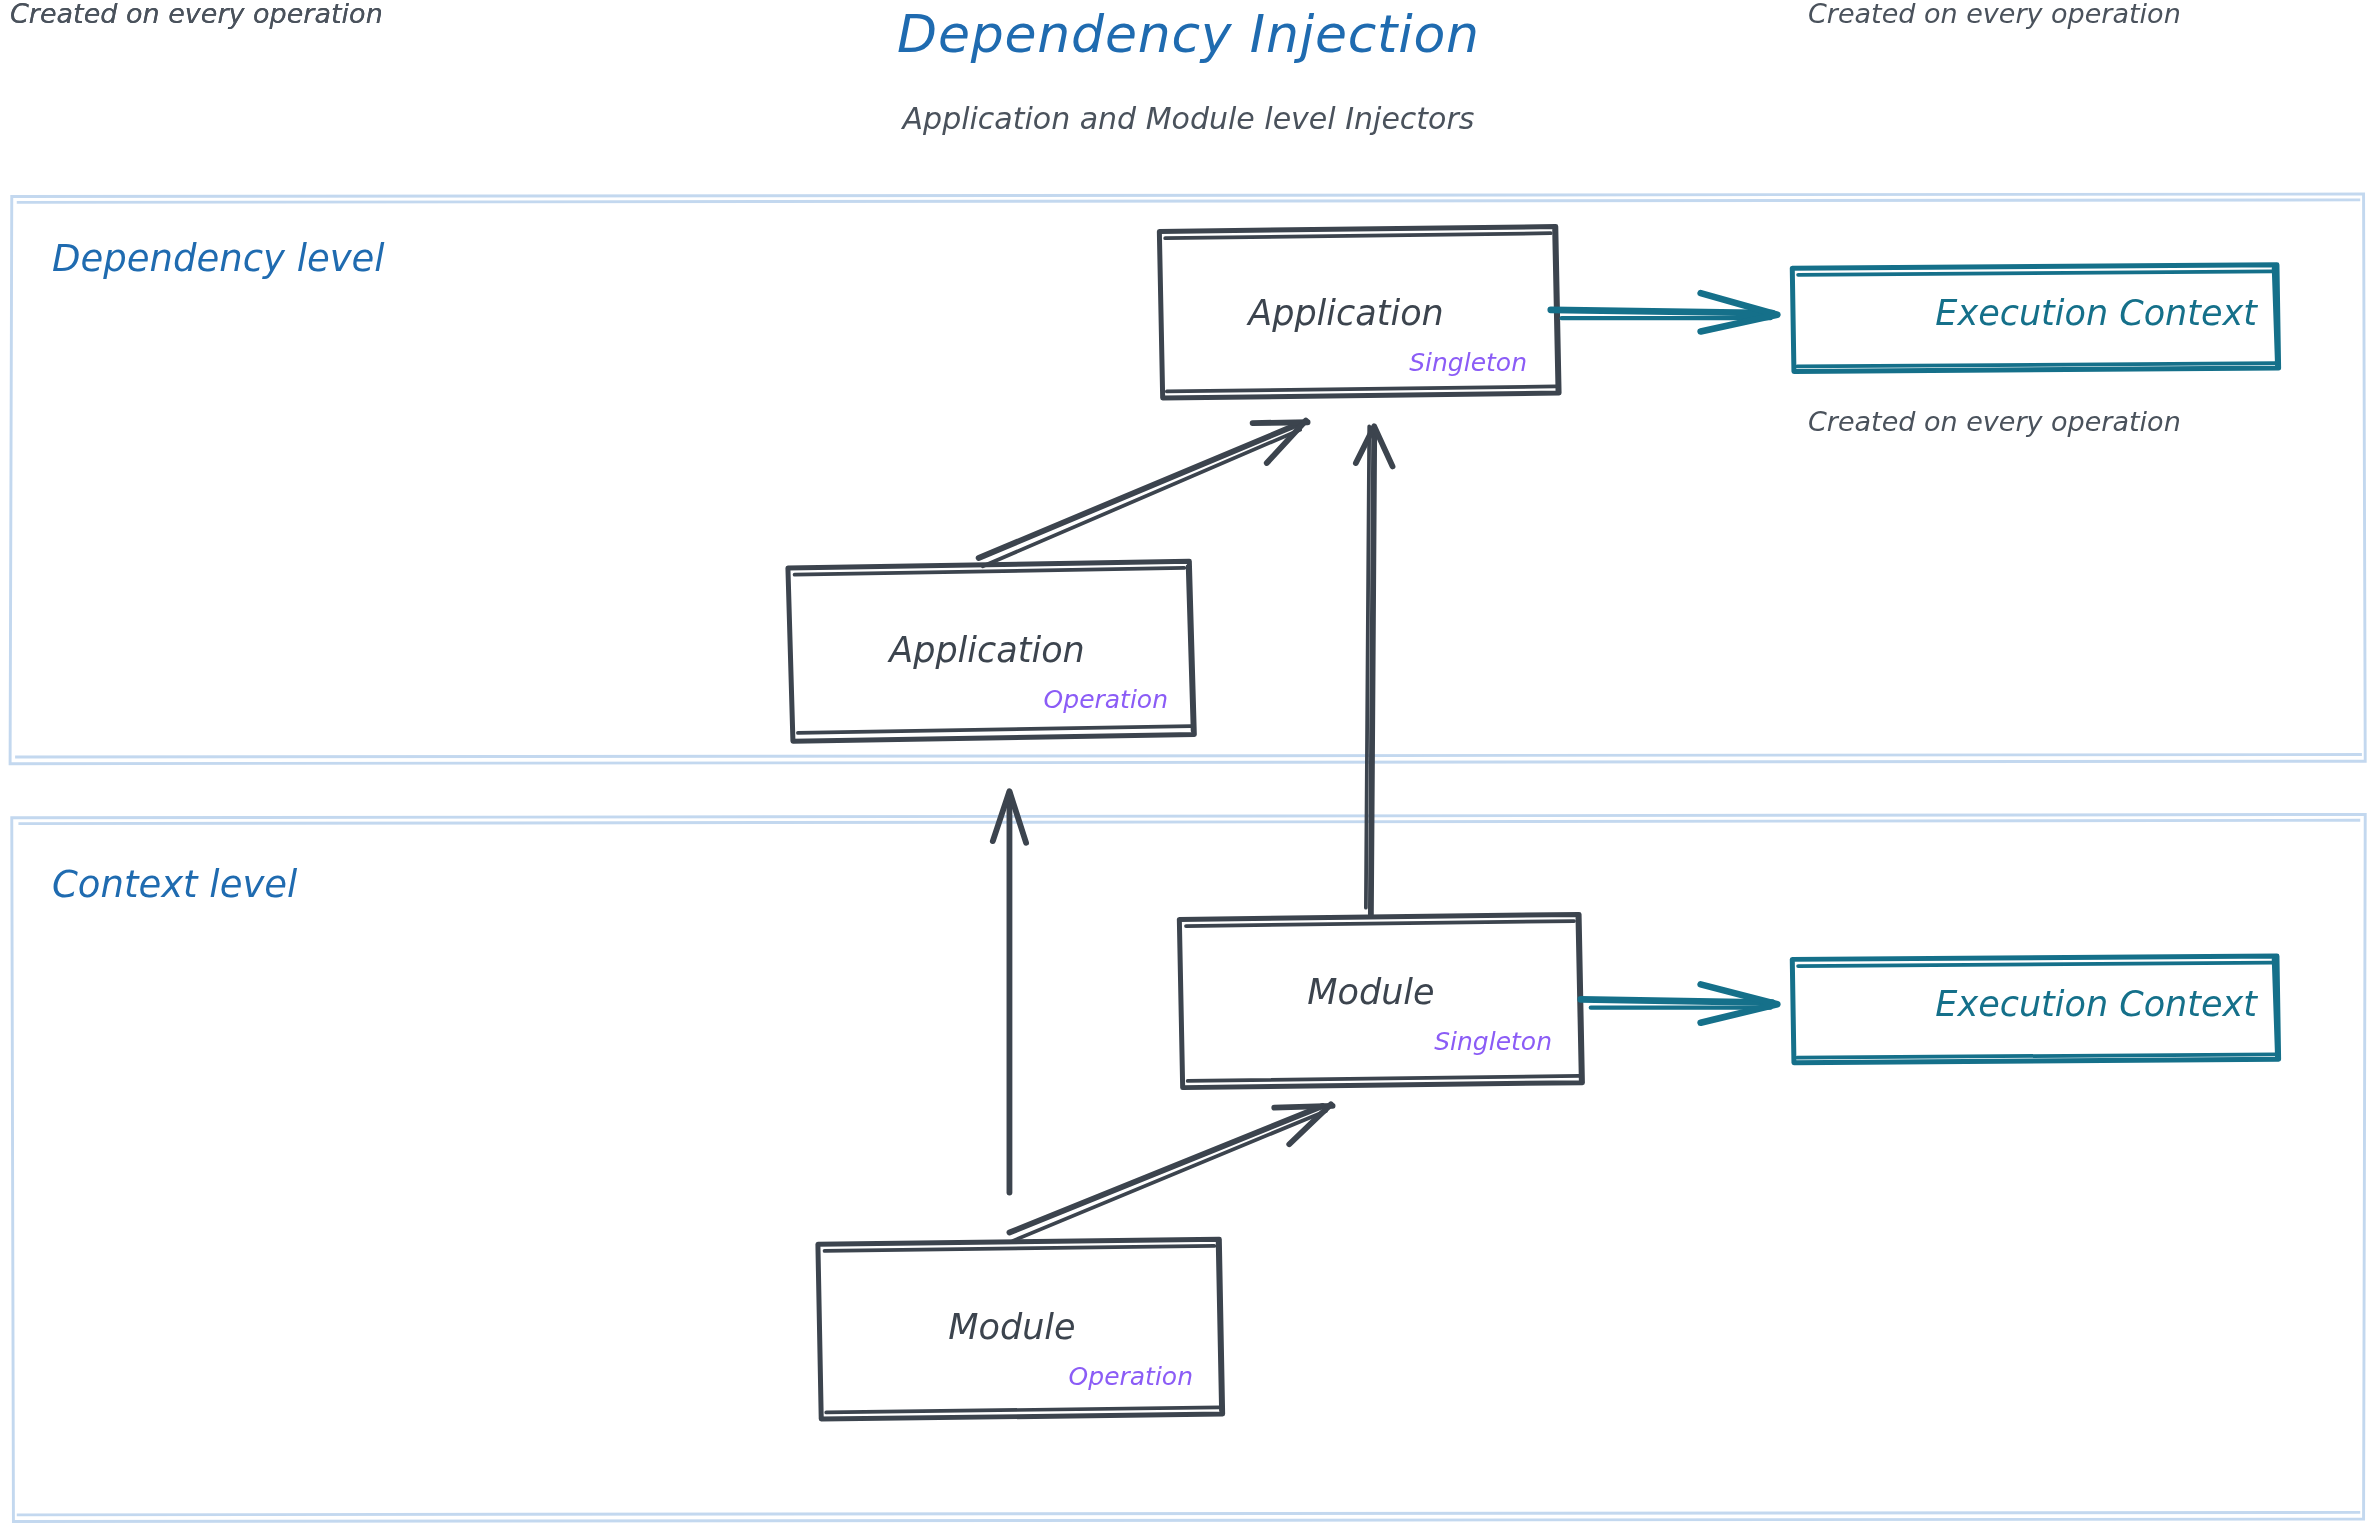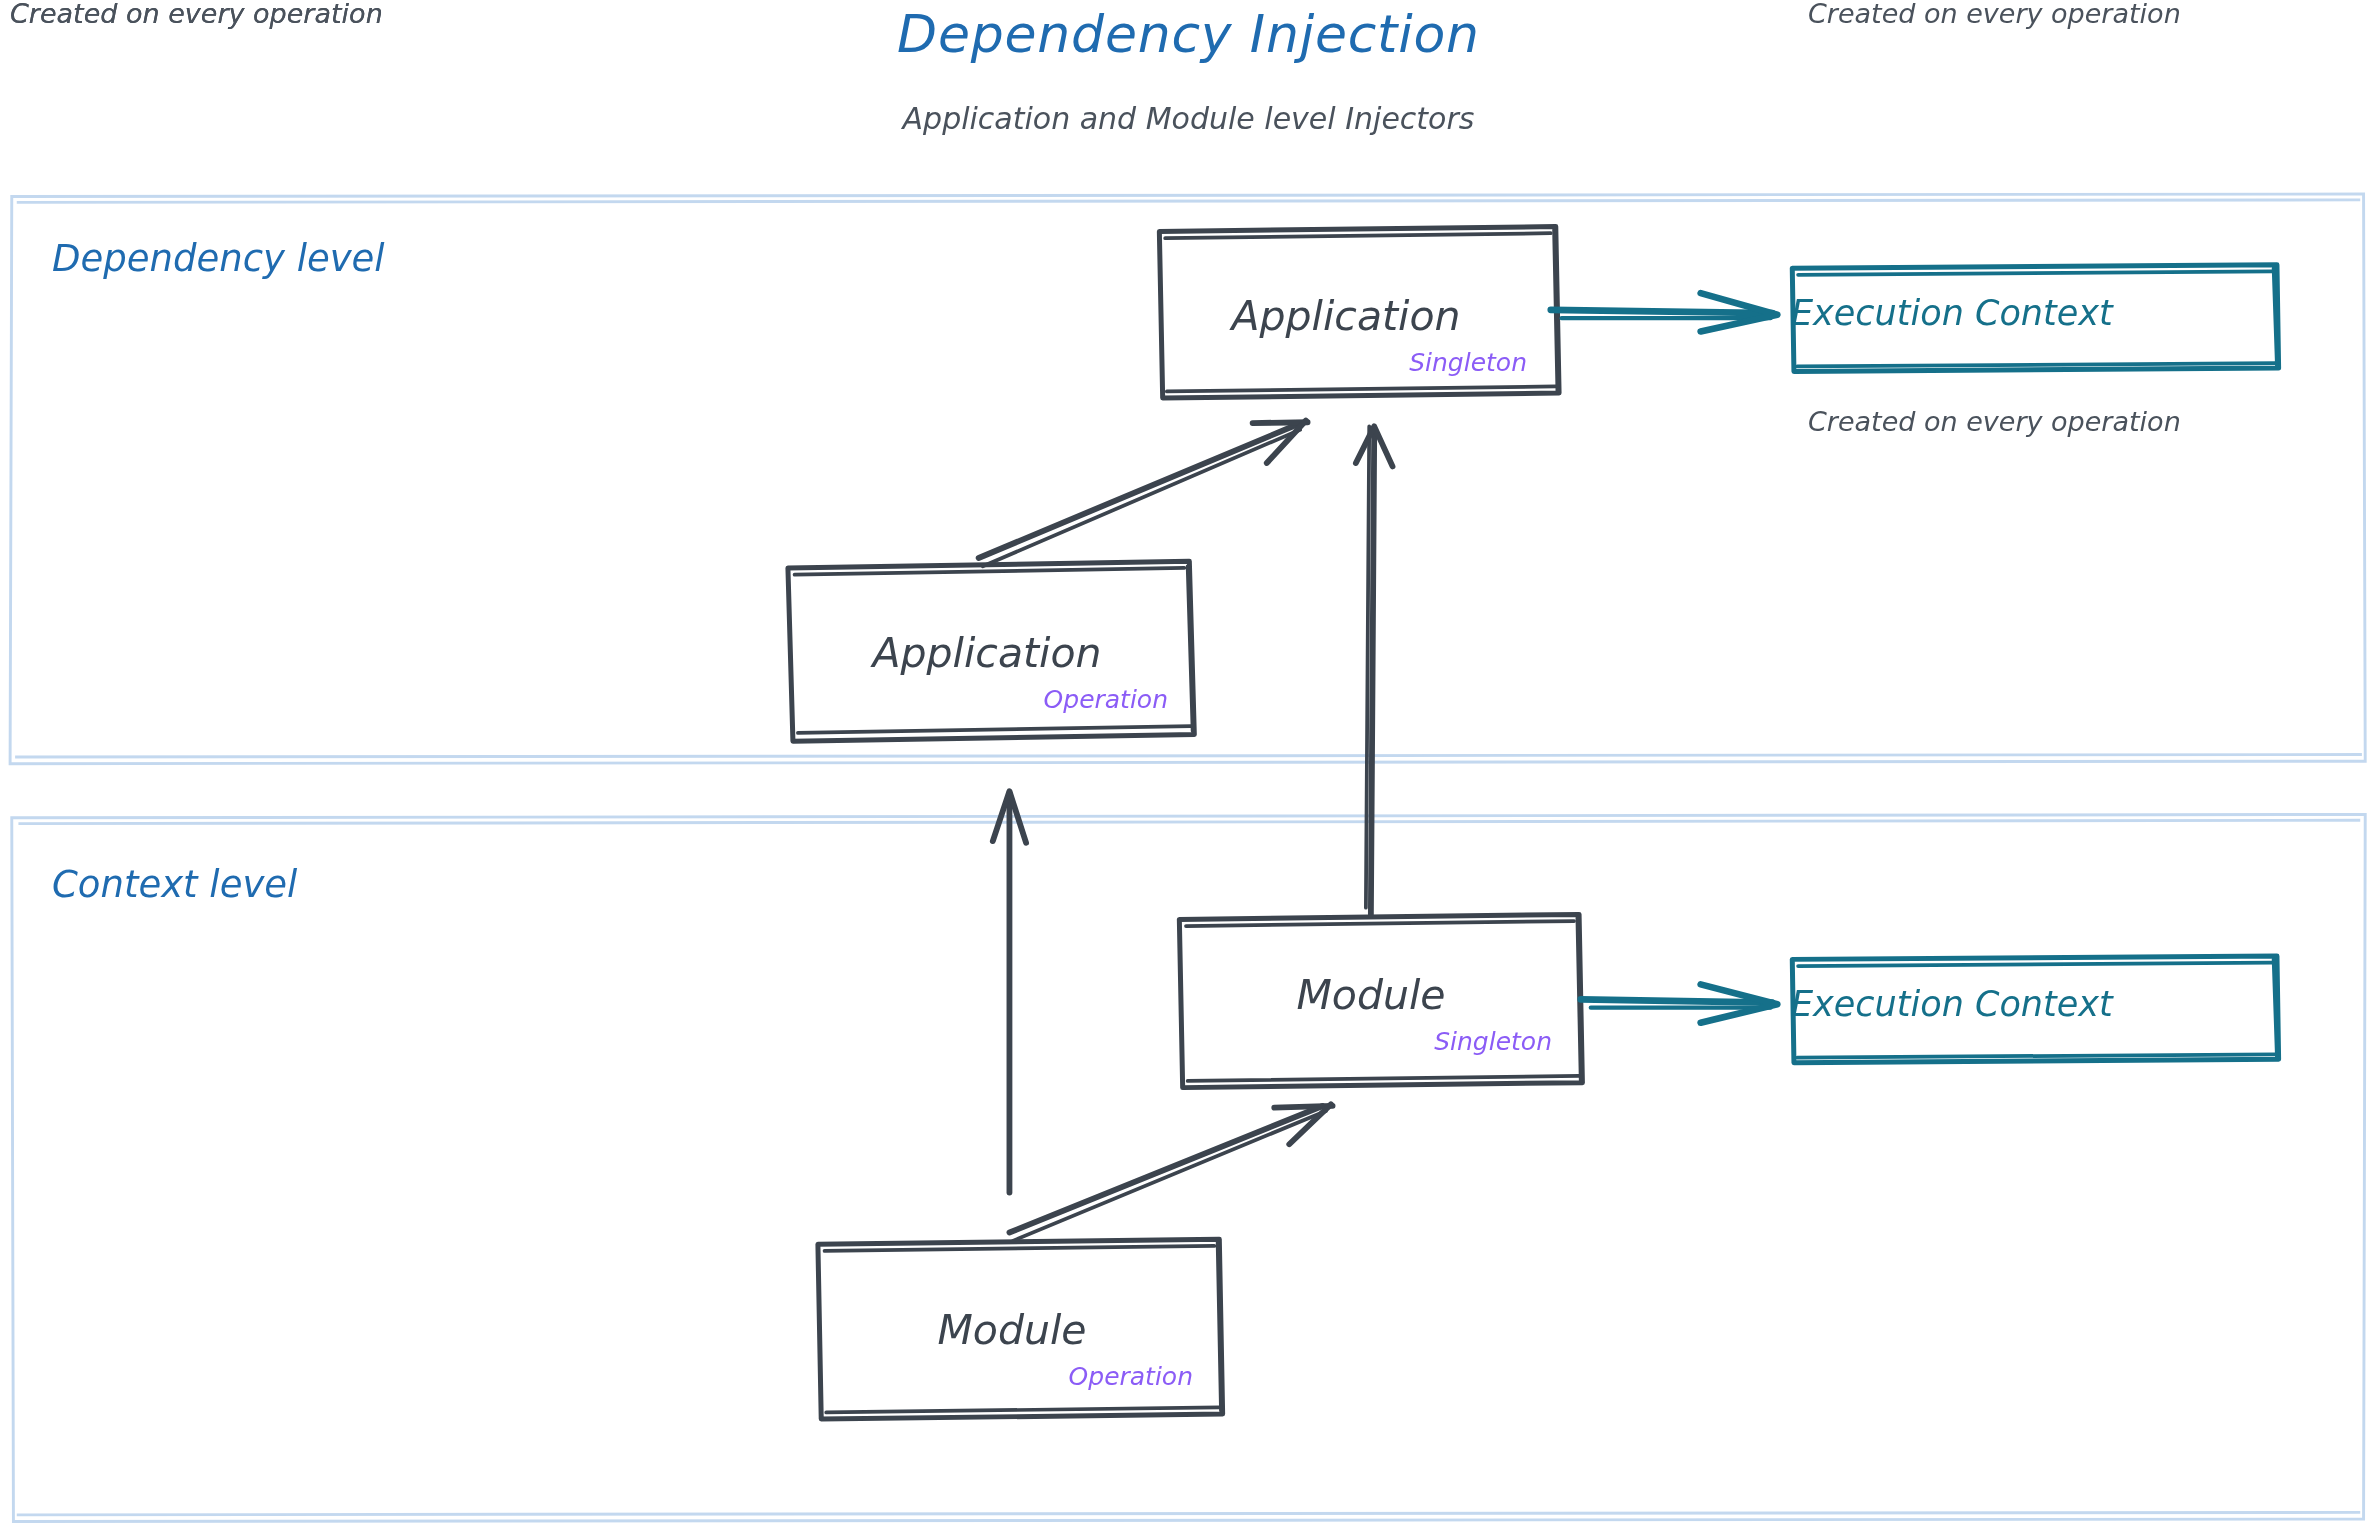--- a/index.html
+++ b/index.html
@@ -65,36 +65,36 @@
   .frame-label {
     font-size: 37px;
     color: #1f6bb0;
     font-style: italic;
   }
   #lbl-app-level { left: 52px; top: 240px; }
   #lbl-mod-level { left: 52px; top: 866px; }
 
   
   .node-title {
-    font-size: 41px;
+    font-size: 35px;
     color: #3c444e;
     font-style: italic;
     text-align: center;
   }
   .node-sub {
     font-size: 25px;
     color: #8b5cf6;
     font-style: italic;
     text-align: right;
   }
   .ec-title {
     font-size: 35px;
     color: #15708a;
     font-style: italic;
-    text-align: left;
+    text-align: right;
   }
 
   
   .note {
     font-size: 27px;
     color: #4a525c;
     font-style: italic;
     padding-left: 10px;
   }
 

